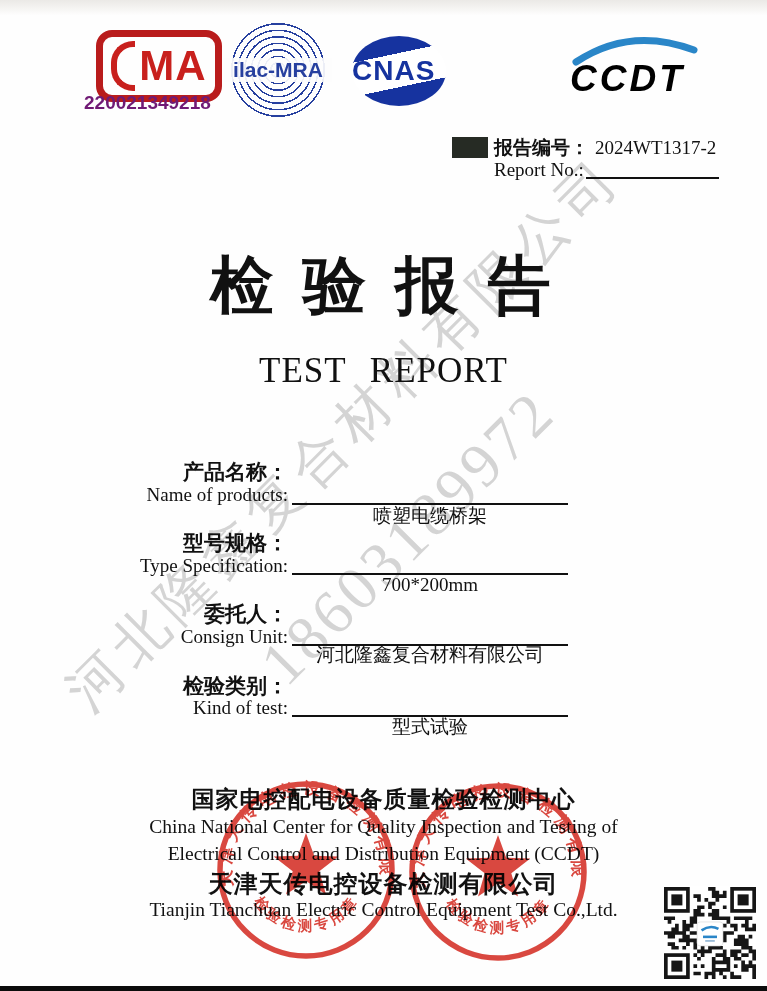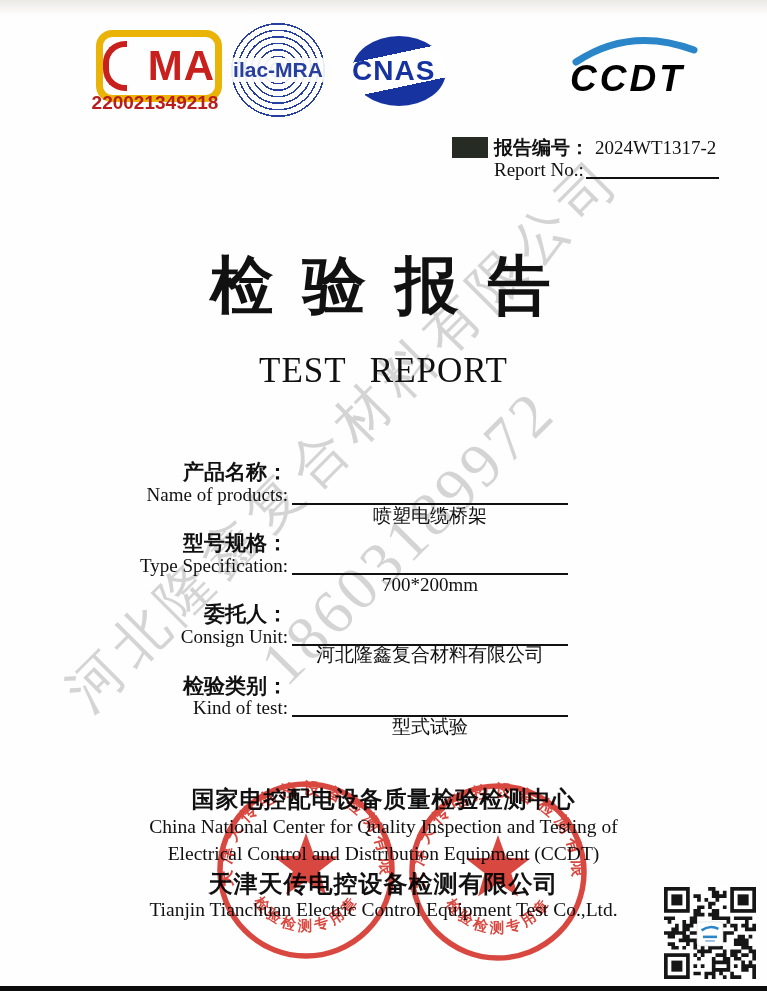--- a/index.html
+++ b/index.html
@@ -12,26 +12,26 @@
   
   .watermark{position:absolute;left:-15px;top:145px;width:800px;height:660px;z-index:1;
         display:flex;flex-direction:column;align-items:center;justify-content:center;
         transform:rotate(-45deg);color:#b9b9b9;opacity:.6;pointer-events:none;}
   .wm1{font-size:55px;letter-spacing:8px;white-space:nowrap;}
   .wm2{font-size:62px;letter-spacing:4px;margin-top:46px;transform:translateX(-28px);
         font-family:"Liberation Serif",serif;white-space:nowrap;}
 
   
   .logo-row{position:absolute;left:0;top:0;width:100%;height:132px;z-index:2;}
-  .cma-box{position:absolute;left:96px;top:30px;width:112px;height:58px;border:7px solid #eab308;
-        border-radius:16px;display:flex;align-items:center;justify-content:space-between;}
+  .cma-box{position:absolute;left:96px;top:30px;width:112px;height:58px;border:7px solid #b91c1c;
+        border-radius:16px;display:flex;align-items:center;justify-content:center;}
   .cma-c{width:18px;height:38px;border:6px solid #c8201d;border-right:none;
         border-radius:22px 0 0 22px;margin-right:4px;}
   .cma-ma{color:#c8201d;font-weight:bold;font-size:42px;letter-spacing:1px;line-height:1;}
-  .cma-number{position:absolute;left:84px;top:92px;width:142px;text-align:center;color:#b91c1c;
+  .cma-number{position:absolute;left:84px;top:92px;width:142px;text-align:left;color:#701a75;
         font-weight:bold;font-size:19px;}
   .ilac{position:absolute;left:228px;top:22px;width:100px;height:96px;border-radius:50%;
         background:repeating-radial-gradient(circle at 50% 50%,#27409f 0 1.5px,rgba(255,255,255,0) 1.5px 6.5px);
         display:flex;align-items:center;justify-content:center;}
   .ilac-band{position:absolute;left:-4px;right:-4px;top:36px;height:24px;background:#fdfdfd;opacity:.92;}
   .ilac-label{position:relative;color:#27409f;font-weight:bold;font-size:21px;}
   .cnas{position:absolute;left:352px;top:36px;width:94px;height:70px;border-radius:50%;
         background:linear-gradient(168deg,#16339f 0 30%,#ffffff 30% 68%,#16339f 68% 100%);
         display:flex;align-items:center;}
   .cnas-label{color:#16339f;font-weight:bold;font-size:28px;letter-spacing:1px;}

